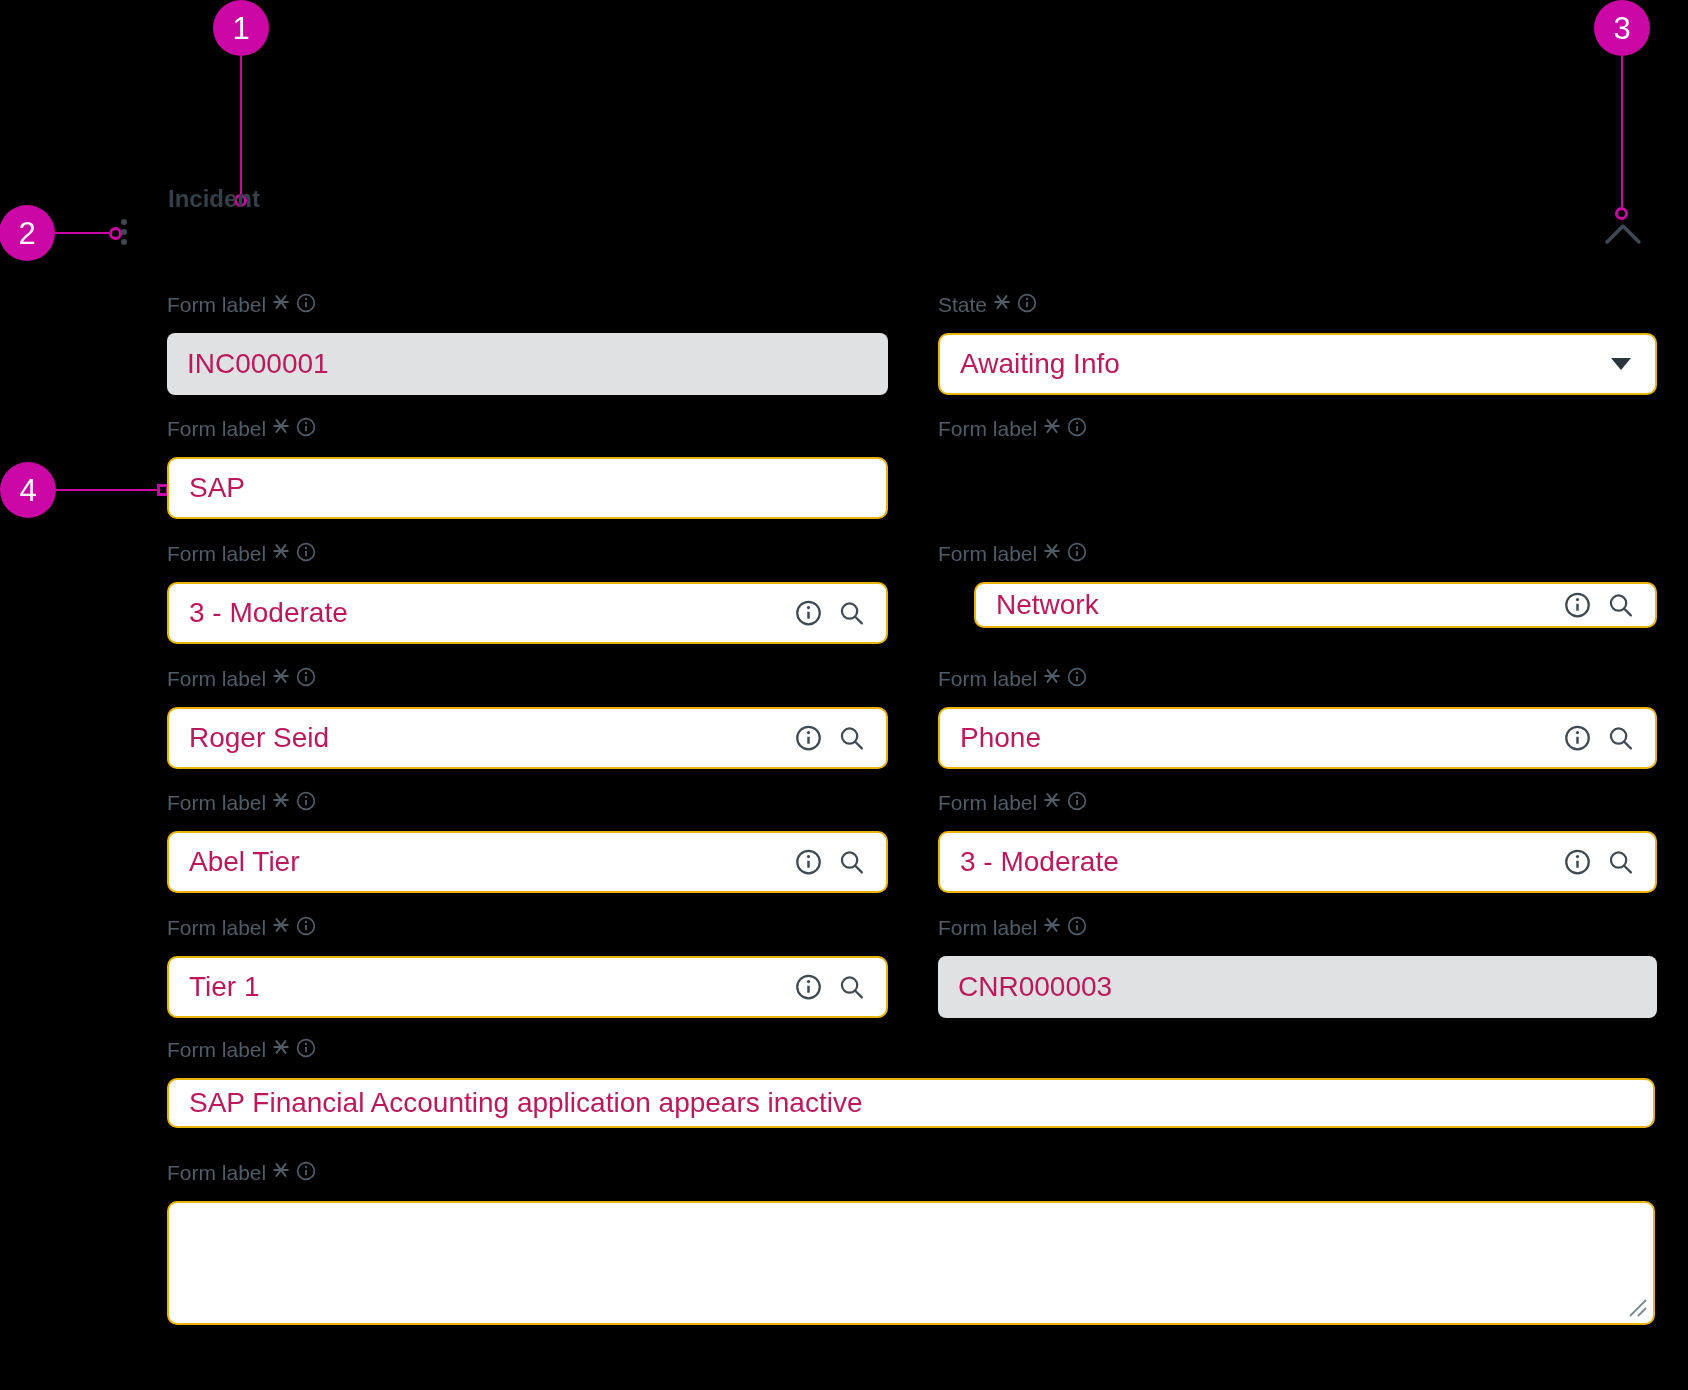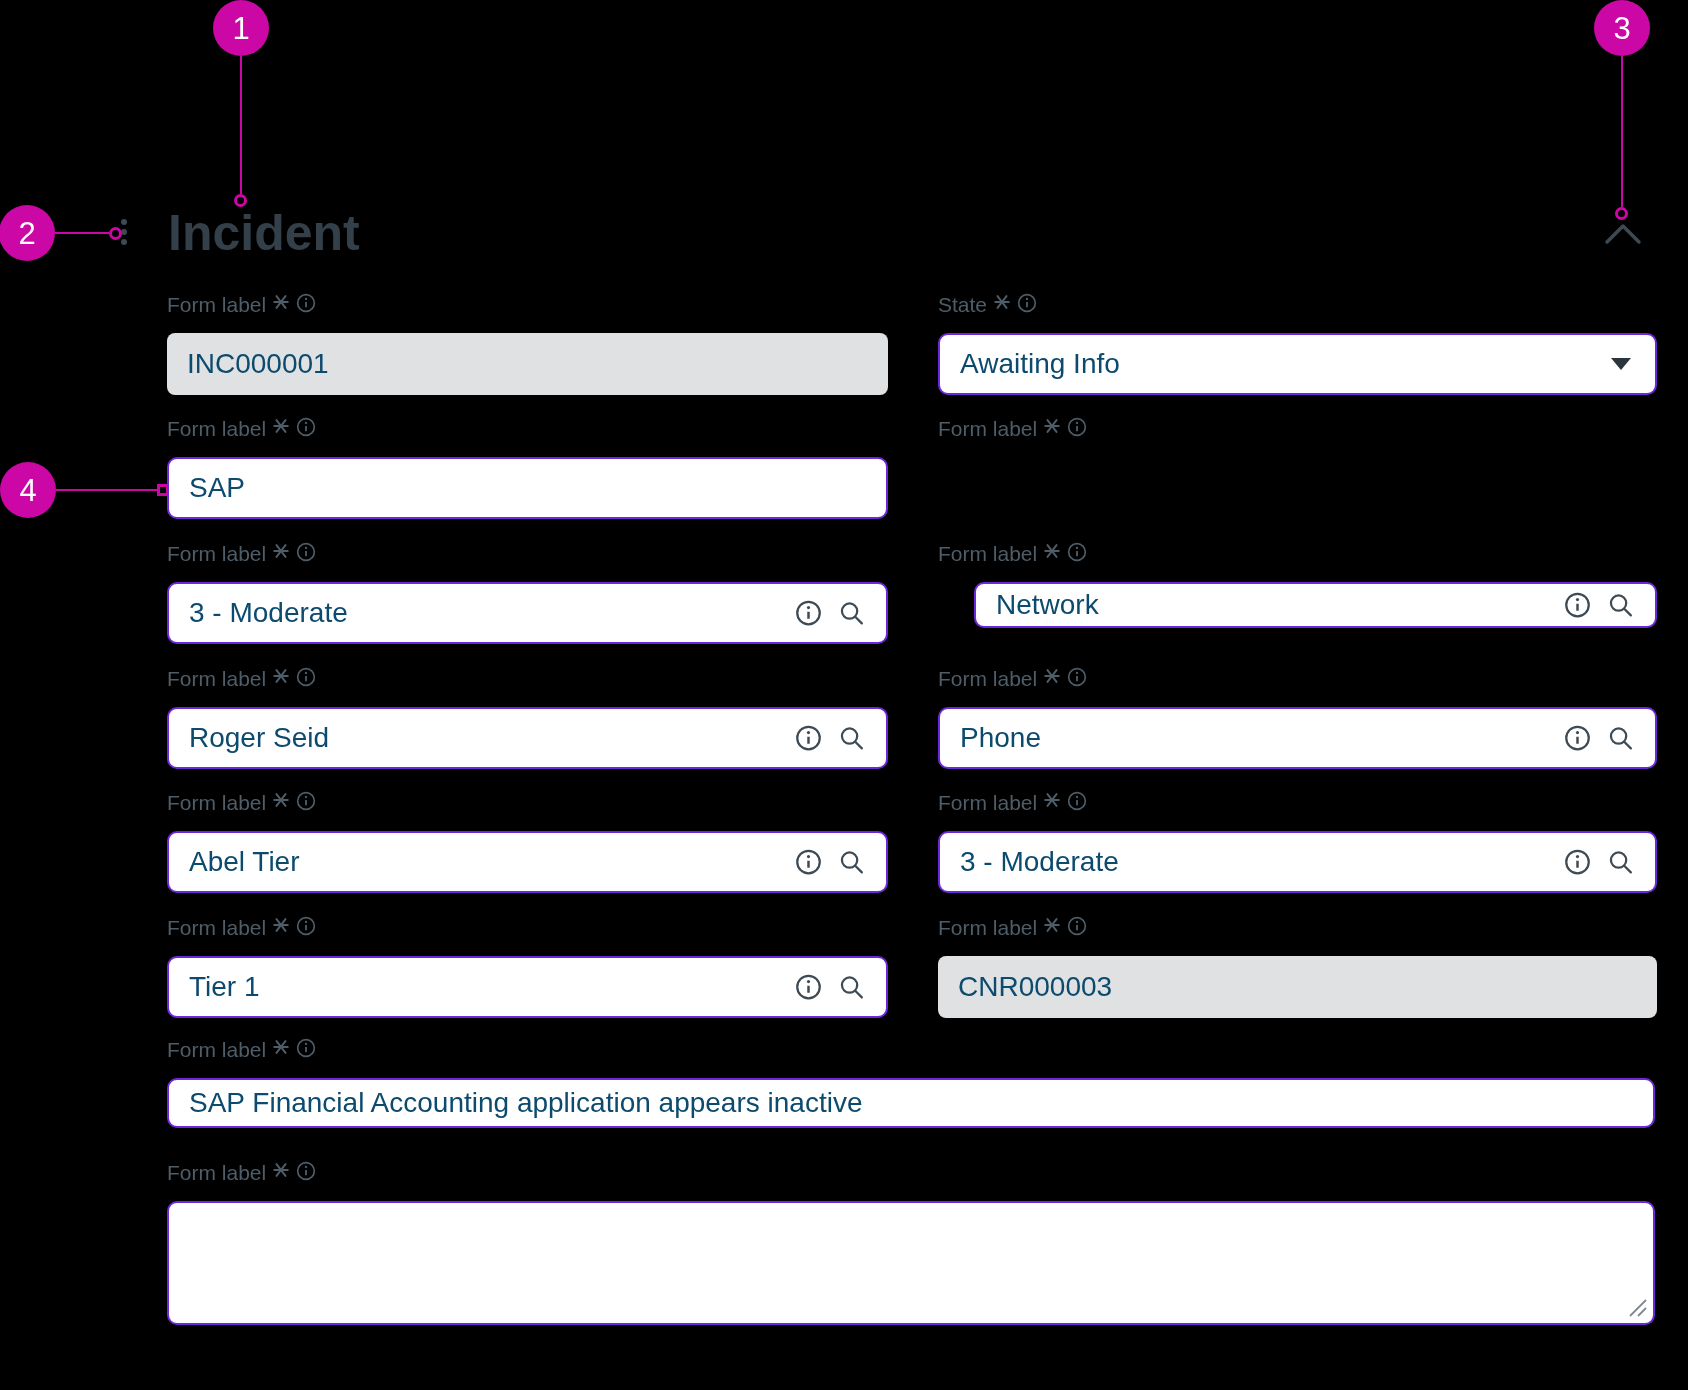--- a/index.html
+++ b/index.html
@@ -24,31 +24,31 @@
   #callout-3{left:1594px;top:0;}
   #stem-3{left:1621px;top:56px;width:2px;height:151px;}
   #end-3{left:1615px;top:207px;}
   #callout-4{left:0;top:462px;}
   #stem-4{left:56px;top:489px;width:101px;height:2px;}
   #end-4{left:157px;top:484px;}
 
   
   .kebab{position:absolute;left:121px;top:219px;display:flex;flex-direction:column;gap:4px;cursor:grab;}
   .kebab i{width:6px;height:6px;border-radius:50%;background:#3d4a54;display:block;}
-  .section-title{position:absolute;left:168px;top:204px;font-size:50px;font-weight:700;color:#333f49;}
+  .section-title{position:absolute;left:168px;top:185px;font-size:24px;font-weight:700;color:#333f49;}
   .collapse-btn{position:absolute;left:1602px;top:218px;width:42px;height:30px;display:flex;
                 align-items:center;justify-content:center;color:#3d4a54;cursor:pointer;background:none;border:none;padding:0;}
 
   
   .fgroup{position:absolute;}
   .flabel{height:34px;display:flex;align-items:flex-start;gap:6px;color:#4e5d68;font-size:21px;}
   .flabel .ic{flex:0 0 auto;color:#4e5d68;}
-  .fbox{position:relative;margin-top:6px;background:#fff;border:2px solid #6d28d9;
+  .fbox{position:relative;margin-top:6px;background:#fff;border:2px solid #eab308;
         border-radius:10px;display:flex;align-items:center;box-sizing:border-box;}
-  .fvalue{padding-left:20px;font-size:28px;color:#0c4a6e;white-space:nowrap;overflow:hidden;}
+  .fvalue{padding-left:20px;font-size:28px;color:#be185d;white-space:nowrap;overflow:hidden;}
   .fbox.readonly{background:#dfe1e3;border:none;border-radius:8px;}
   .fbox.textarea{align-items:flex-start;}
   .icon-right{position:absolute;top:50%;transform:translateY(-50%);color:#3e4a54;cursor:pointer;}
   .info-pos{right:64px;}
   .search-pos{right:21px;}
   .caret{position:absolute;right:24px;top:50%;transform:translateY(-50%);width:0;height:0;
          border-left:10px solid transparent;border-right:10px solid transparent;
          border-top:12px solid #2b353e;}
   .resize{position:absolute;right:4px;bottom:4px;color:#7d8891;cursor:nwse-resize;}
 </style>

